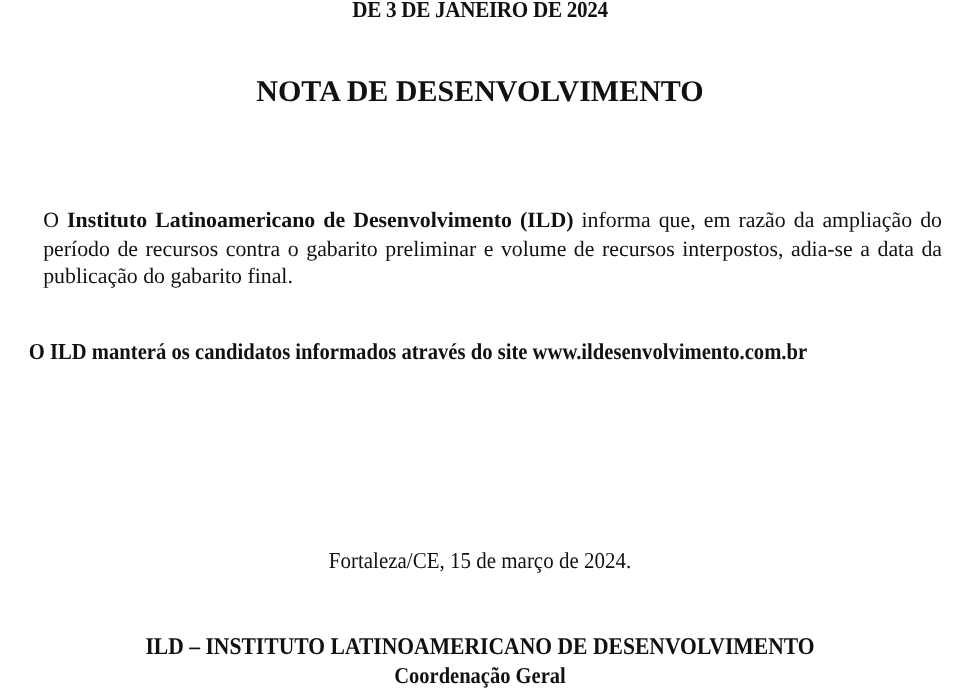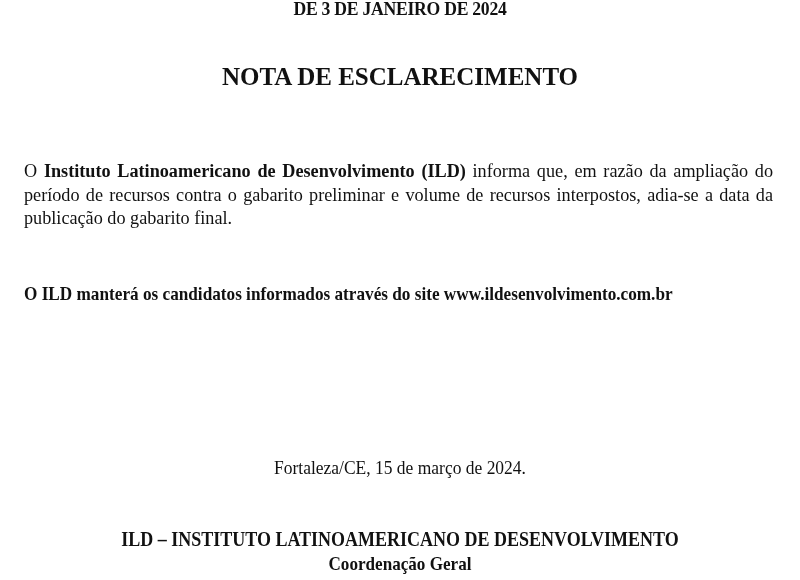--- a/index.html
+++ b/index.html
@@ -74,23 +74,23 @@
       font-size: 19px;
       font-weight: bold;
       transform: scaleX(0.9);
     }
   </style>
 </head>
 <body>
 
 <div class="line header-date">DE 3 DE JANEIRO DE 2024</div>
 
-<div class="line doc-title">NOTA DE ESCLARECIMENTO</div>
+<div class="line doc-title">NOTA DE DESENVOLVIMENTO</div>
 
-<p class="paragraph" style="margin:0;"><span>O </span><b>Instituto Latinoamericano de Desenvolvimento (ILD)</b><span> informa que, em razão da ampliação do período de recursos contra o gabarito preliminar e volume de recursos interpostos, adia-se a data da publicação do gabarito final.</span></p>
+<p class="paragraph" style="margin:12px;"><span>O </span><b>Instituto Latinoamericano de Desenvolvimento (ILD)</b><span> informa que, em razão da ampliação do período de recursos contra o gabarito preliminar e volume de recursos interpostos, adia-se a data da publicação do gabarito final.</span></p>
 
 <div class="notice">O ILD manterá os candidatos informados através do site www.ildesenvolvimento.com.br</div>
 
 <div class="line place-date">Fortaleza/CE, 15 de março de 2024.</div>
 
 <div class="line org-name">ILD – INSTITUTO LATINOAMERICANO DE DESENVOLVIMENTO</div>
 
 <div class="line org-dept">Coordenação Geral</div>
 
 </body></html>

